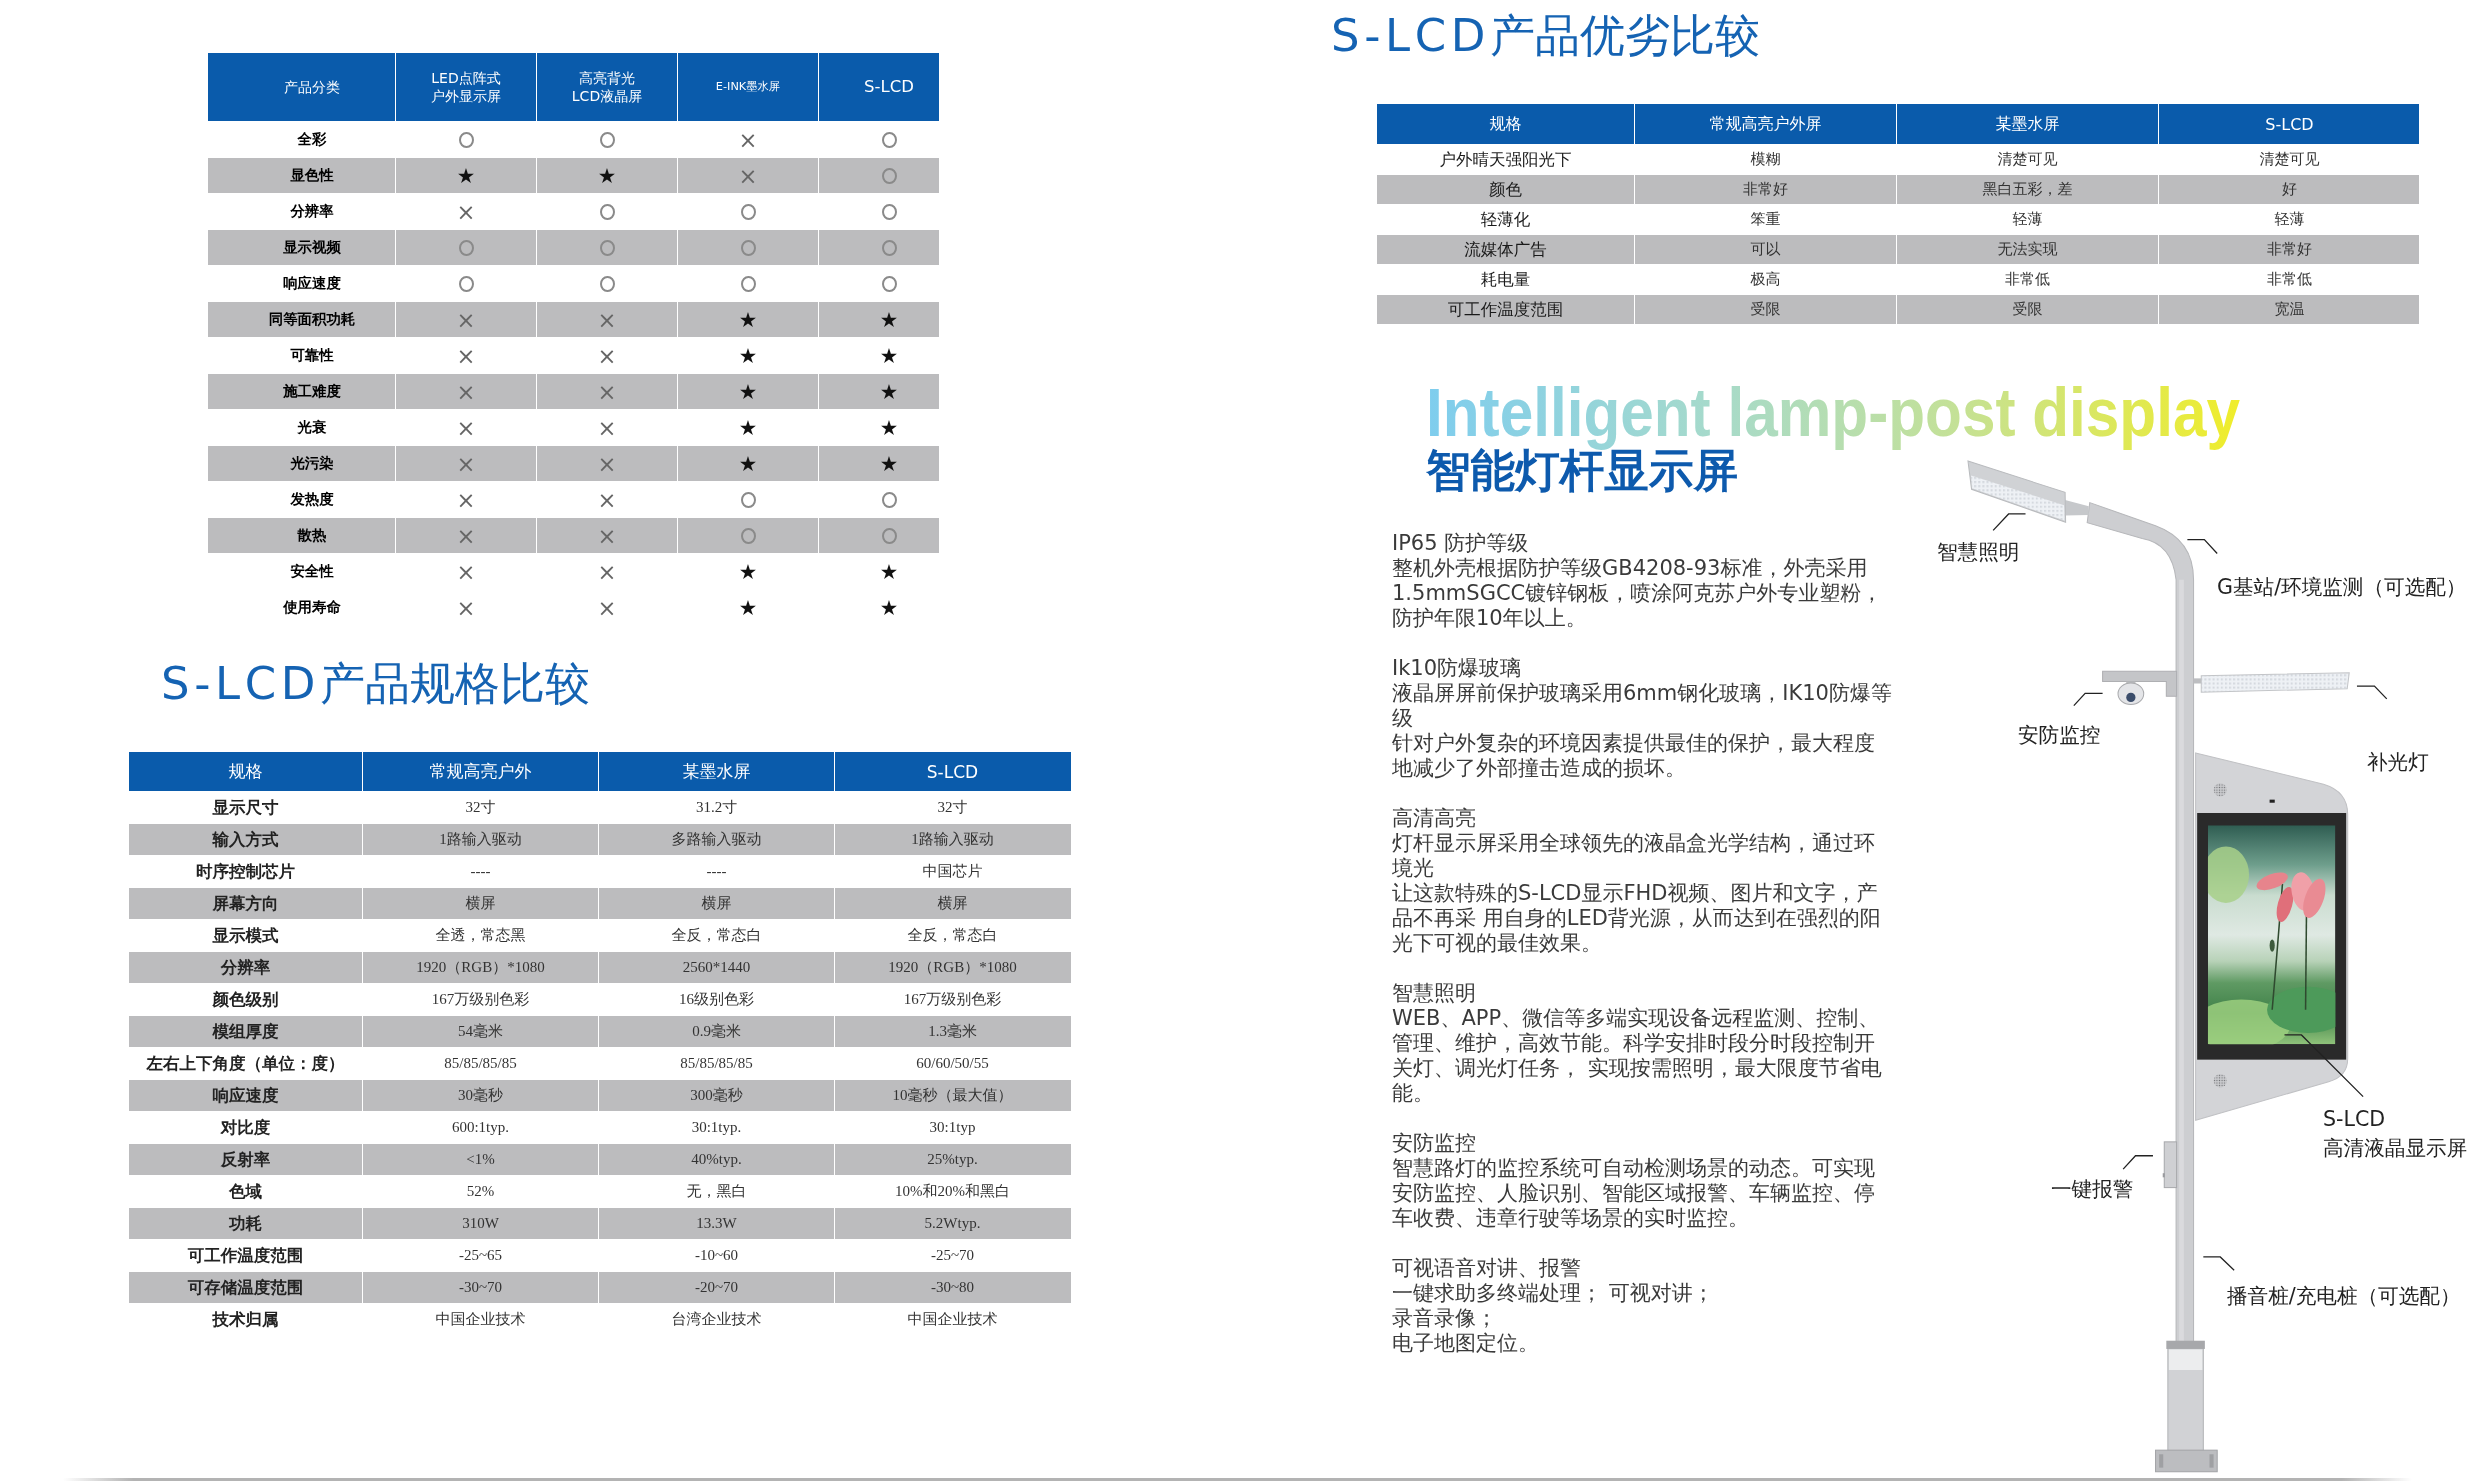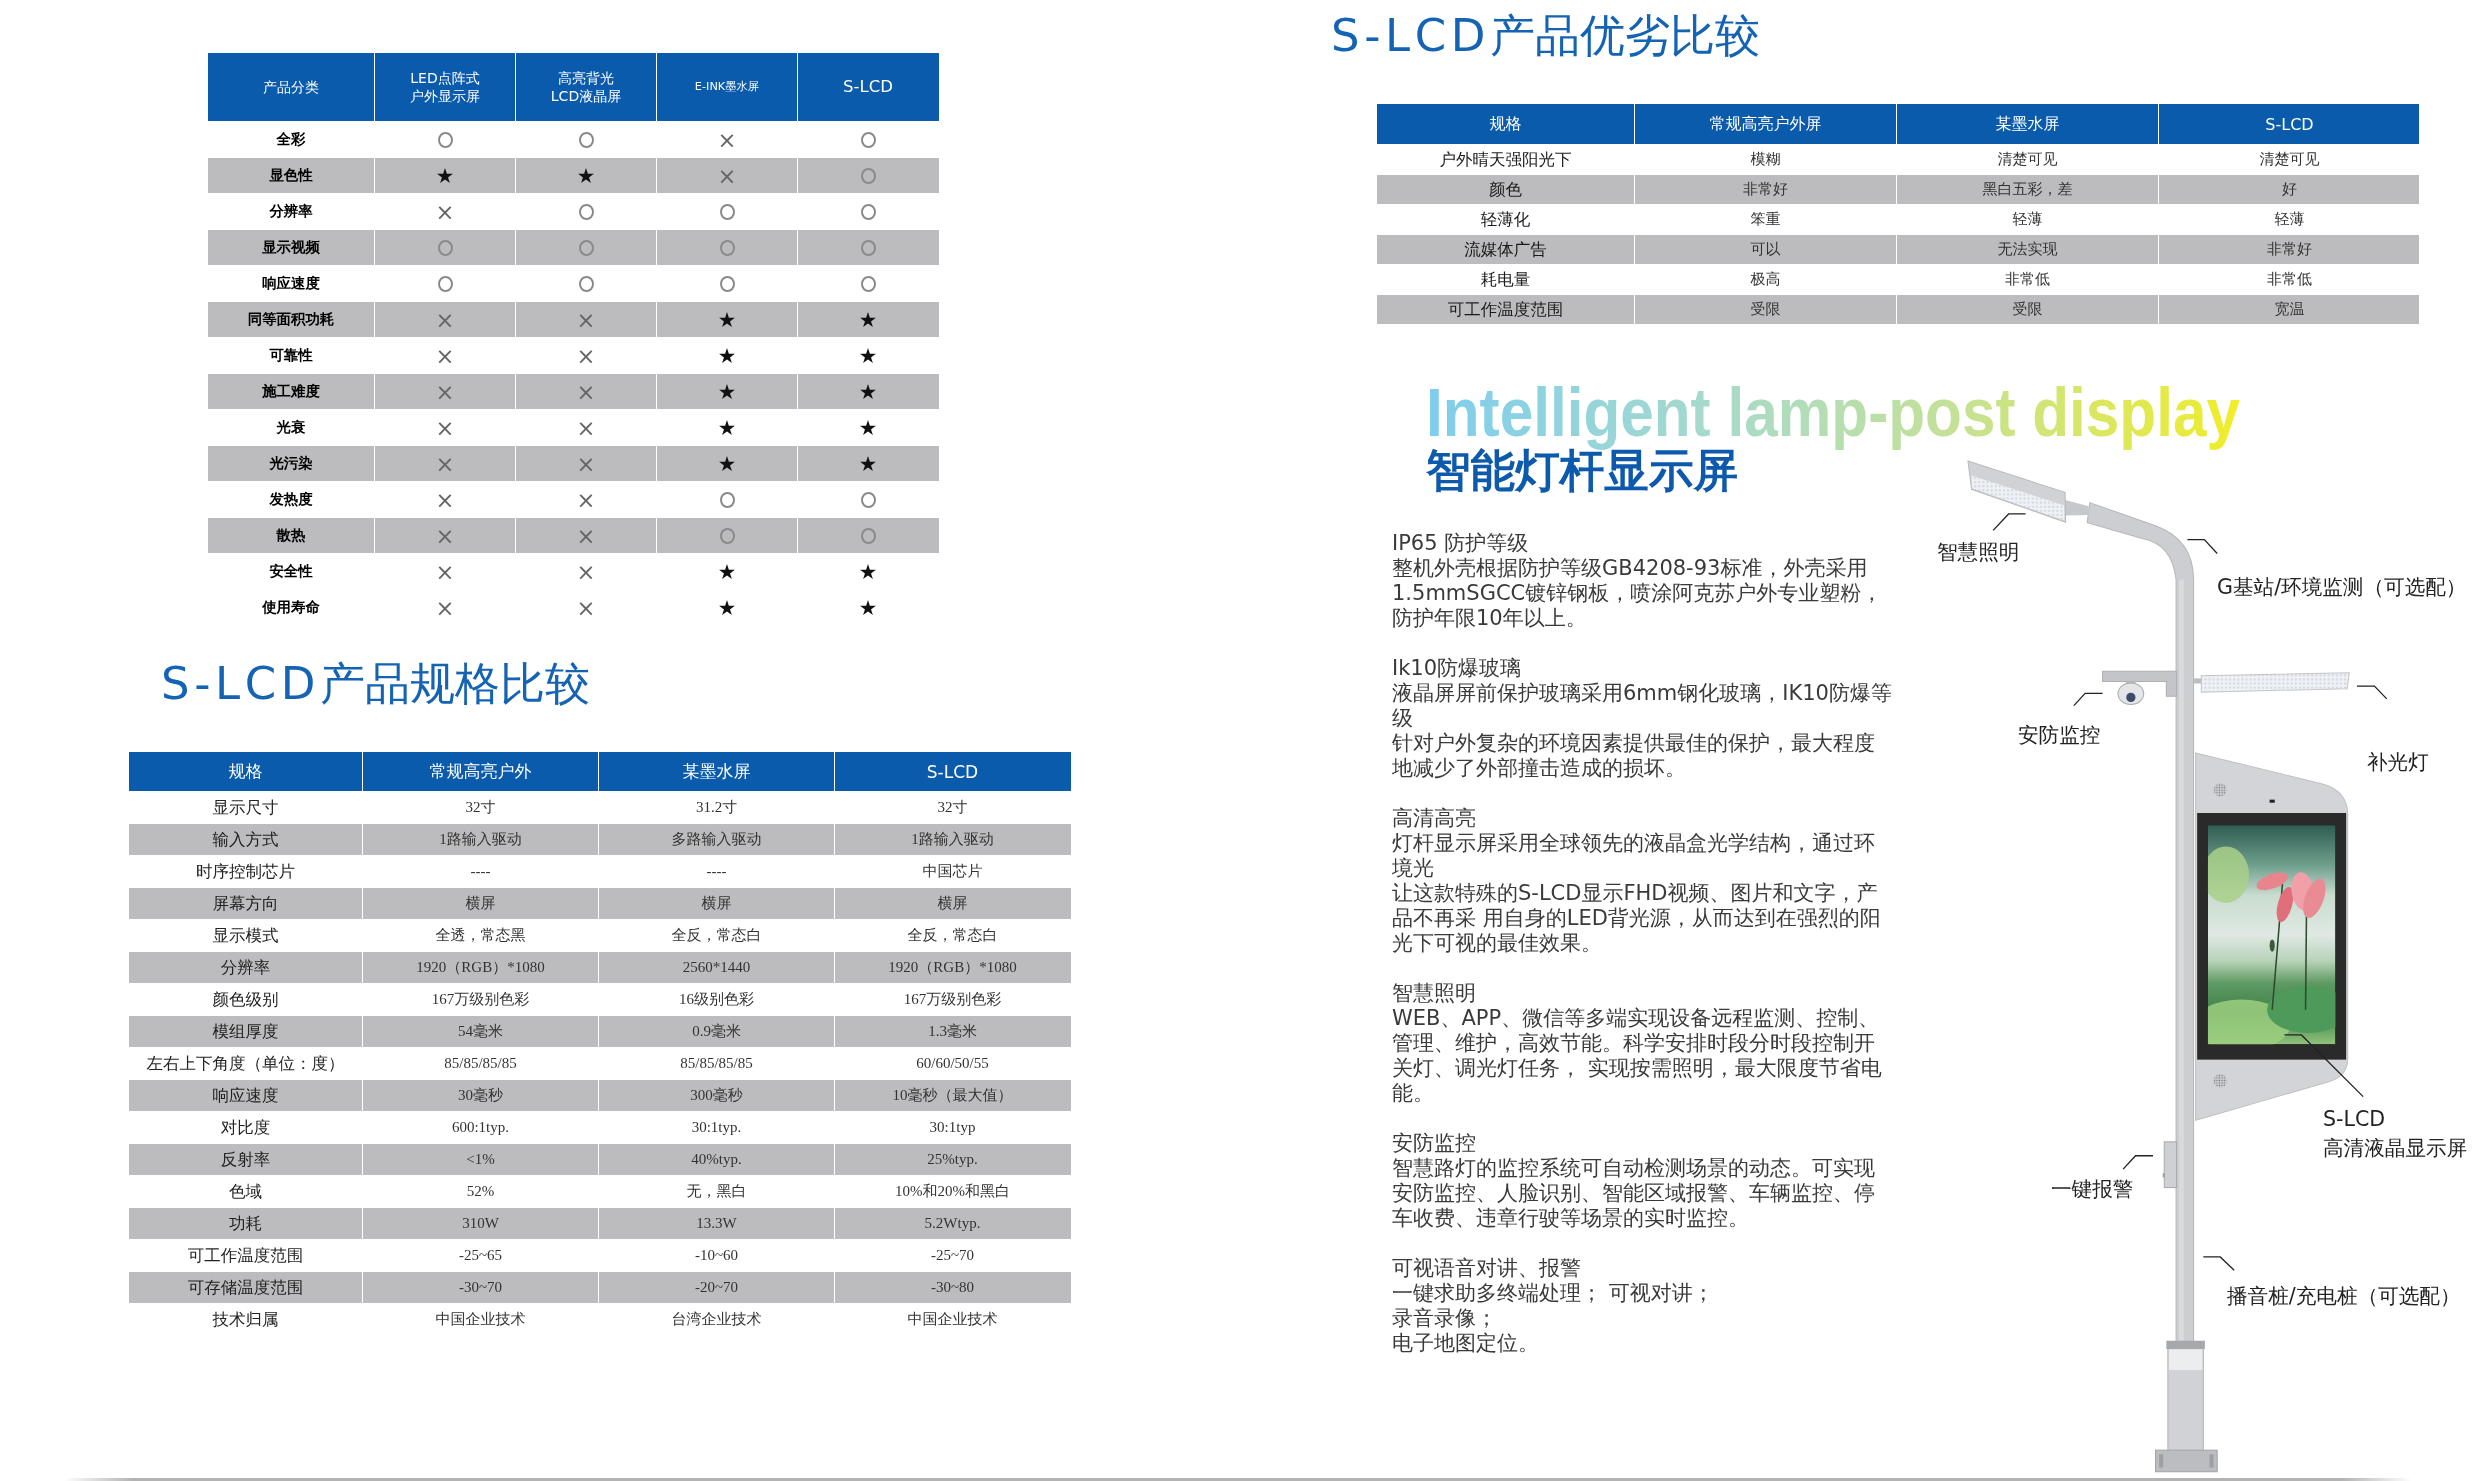--- a/index.html
+++ b/index.html
@@ -11,21 +11,21 @@
   .abs { position: absolute; }
 
   
   .title { font-size: 45px; line-height: 1; color: #1563b3; white-space: nowrap; }
   .title .pre { letter-spacing: 4.6px; }
   #title-spec { left: 161px; top: 661px; }
   #title-pros { left: 1331px; top: 13.4px; }
 
   
   #t1 { left: 208px; top: 53px; width: 731px; }
-  #t1 .row { display: grid; grid-template-columns: 166px 141px 141px 141px 141px; }
+  #t1 .row { display: grid; grid-template-columns: 166px 141px 141px 141px 141px; padding-left: 21px; }
   #t1 .hdr { height: 68px; background: #0a5bab; }
   #t1 .hdr > div {
     color: #fff; font-size: 14px; line-height: 18.5px; white-space: pre-line; text-align: center;
     display: flex; align-items: center; justify-content: center;
     border-left: 1px solid #ffffff;
   }
   #t1 .hdr > div:first-child { border-left: none; }
   #t1 .hdr > div:nth-child(4) { font-size: 11.3px; }
   #t1 .hdr > div:nth-child(5) { font-size: 16.5px; }
   #t1 .body-row { height: 36px; box-sizing: border-box; border-top: 1.5px solid #fff; }
@@ -55,21 +55,21 @@
     border-left: 1.5px solid #fff;
   }
   #t2 .hdr > div:first-child { border-left: none; }
   #t2 .body-row { height: 32px; box-sizing: border-box; border-top: 1.5px solid #fff; }
   #t2 .body-row:nth-child(odd) { background: #bcbcbe; }
   #t2 .body-row > div {
     display: flex; align-items: center; justify-content: center; border-left: 1.5px solid #fff;
     white-space: nowrap;
   }
   #t2 .body-row > div:first-child { border-left: none; }
-  #t2 .lbl { font-size: 16.5px; font-weight: normal; color: #222; }
+  #t2 .lbl { font-size: 16.5px; font-weight: bold; color: #222; }
   #t2 .val { font-family: "Liberation Serif", serif; font-size: 15px; color: #333; }
 
   
   #t3 { left: 1377px; top: 104px; width: 1042px; }
   #t3 .row { display: grid; grid-template-columns: 257px 262px 262px 262px; }
   #t3 .hdr { height: 40px; background: #0a5bab; }
   #t3 .hdr > div {
     color: #fff; font-size: 16px; display: flex; align-items: center; justify-content: center;
     border-left: 1.5px solid #fff;
   }

